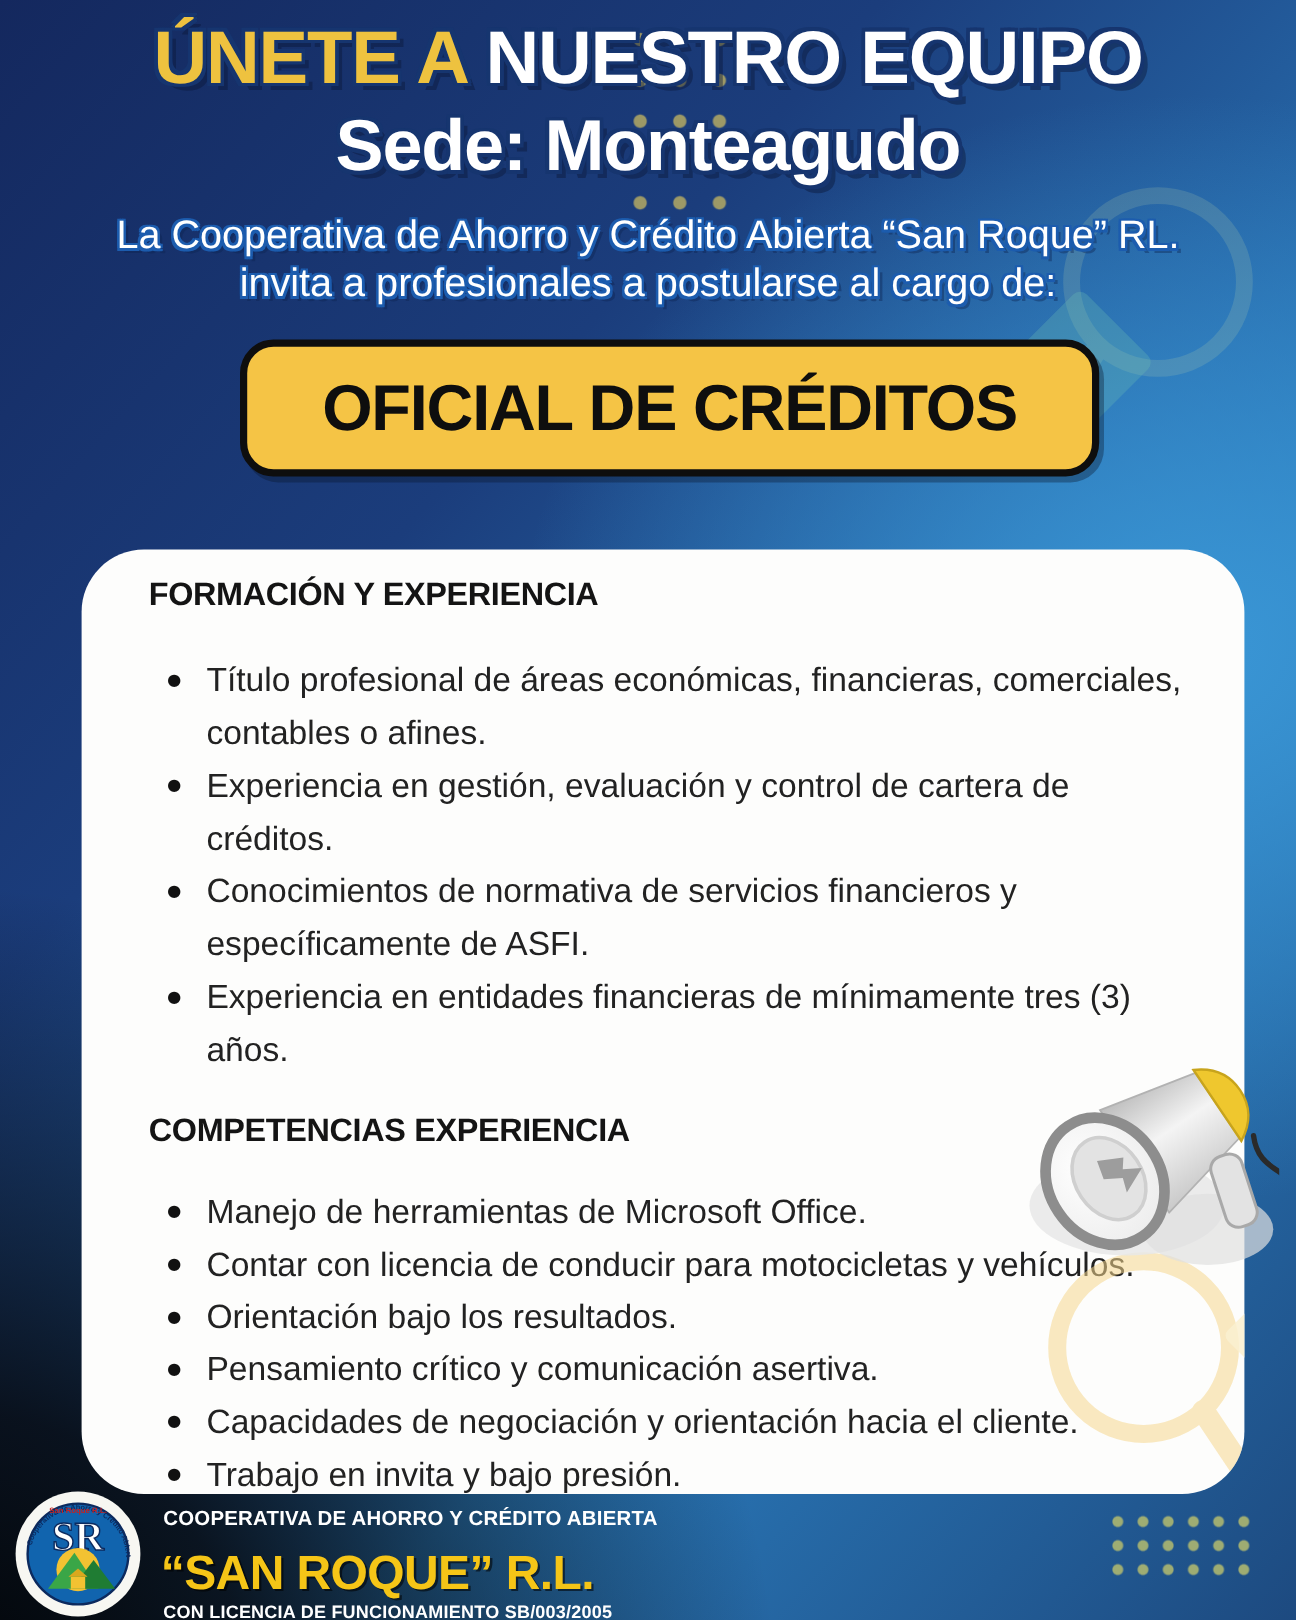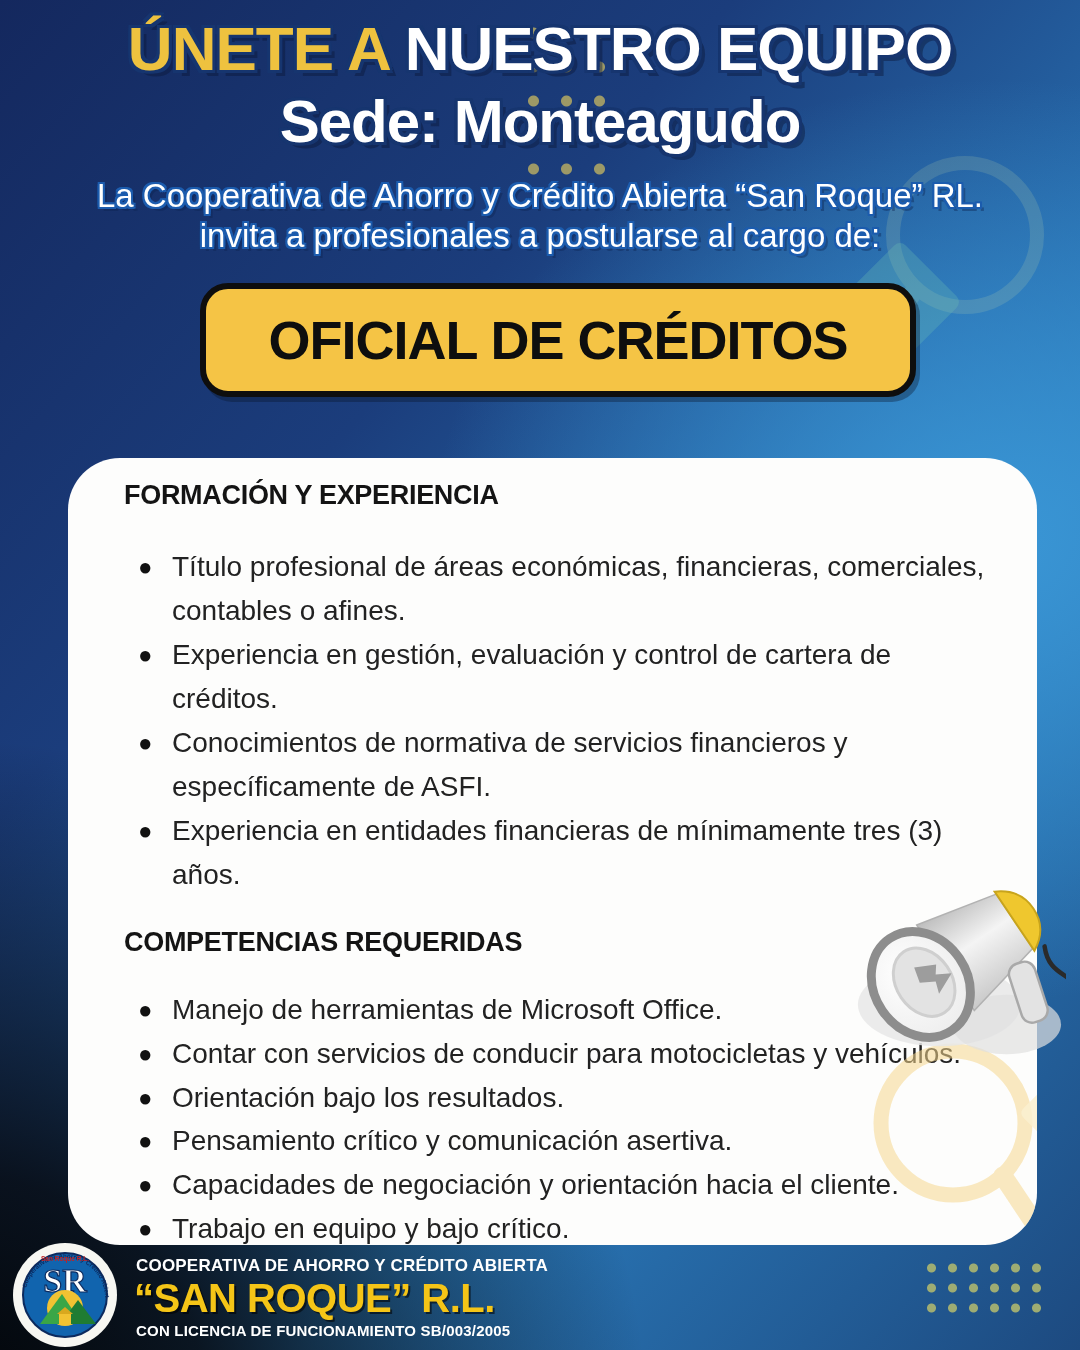--- a/index.html
+++ b/index.html
@@ -94,21 +94,21 @@
   
   .megaphone{ position:absolute; left:848px; top:850px; width:218px; height:225px; z-index:3; }
 
   
   .footer{ position:absolute; left:0; top:1240px; width:100%; height:110px; z-index:3; }
   .logo{ position:absolute; left:12px; top:2px; width:106px; height:106px; }
   .footer-text{ position:absolute; left:136px; top:16px; }
   .org-line{ font-size:17px; font-weight:700; color:#ffffff; letter-spacing:.2px; }
   .org-name{
     font-size:40px; font-weight:800; color:#f5c517; letter-spacing:-0.5px; line-height:1.0;
-    margin:2px 0 4px -2px; text-shadow:2px 2px 0 rgba(0,0,0,.55); white-space:nowrap;
+    margin:15px 0 4px -2px; text-shadow:2px 2px 0 rgba(0,0,0,.55); white-space:nowrap;
   }
   .license-line{ font-size:15px; font-weight:700; color:#ffffff; letter-spacing:.2px; }
 </style>
 </head>
 <body>
 
 <div class="poster">
 
   <div class="dots dots-top"></div>
   <div class="dots dots-bottom"></div>
@@ -160,51 +160,51 @@
           </li>
 
           <li>
             <span class="bullet">●</span>
             <span class="li-text">Experiencia en entidades financieras de mínimamente tres (3) años.</span>
           </li>
         </ul>
     </div>
 
     <div class="sec2">
-      <h3>COMPETENCIAS REQUERIDAS</h3>
+      <h3>COMPETENCIAS EXPERIENCIA</h3>
       <ul>
 
           <li>
             <span class="bullet">●</span>
             <span class="li-text">Manejo de herramientas de Microsoft Office.</span>
           </li>
 
           <li>
             <span class="bullet">●</span>
-            <span class="li-text">Contar con servicios de conducir para motocicletas y vehículos.</span>
+            <span class="li-text">Contar con licencia de conducir para motocicletas y vehículos.</span>
           </li>
 
           <li>
             <span class="bullet">●</span>
             <span class="li-text">Orientación bajo los resultados.</span>
           </li>
 
           <li>
             <span class="bullet">●</span>
             <span class="li-text">Pensamiento crítico y comunicación asertiva.</span>
           </li>
 
           <li>
             <span class="bullet">●</span>
             <span class="li-text">Capacidades de negociación y orientación hacia el cliente.</span>
           </li>
 
           <li>
             <span class="bullet">●</span>
-            <span class="li-text">Trabajo en equipo y bajo crítico.</span>
+            <span class="li-text">Trabajo en invita y bajo presión.</span>
           </li>
 
         </ul>
     </div>
 
   </div>
 
   <svg class="megaphone" viewBox="0 0 220 225">
     <defs>
       <linearGradient id="mgBody" x1="0" y1="0" x2="0" y2="1">

